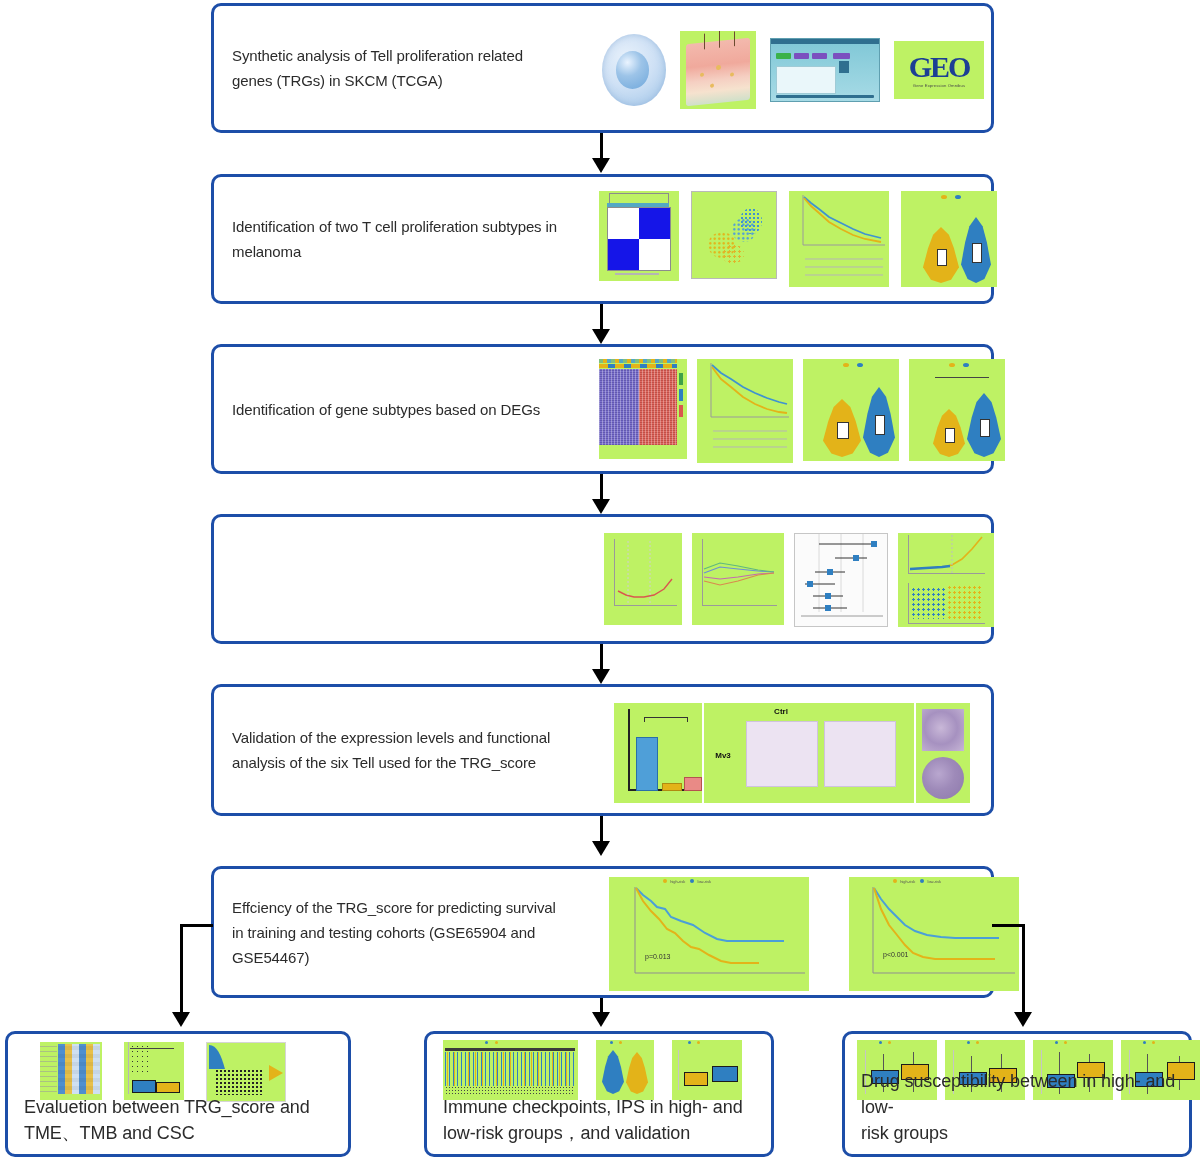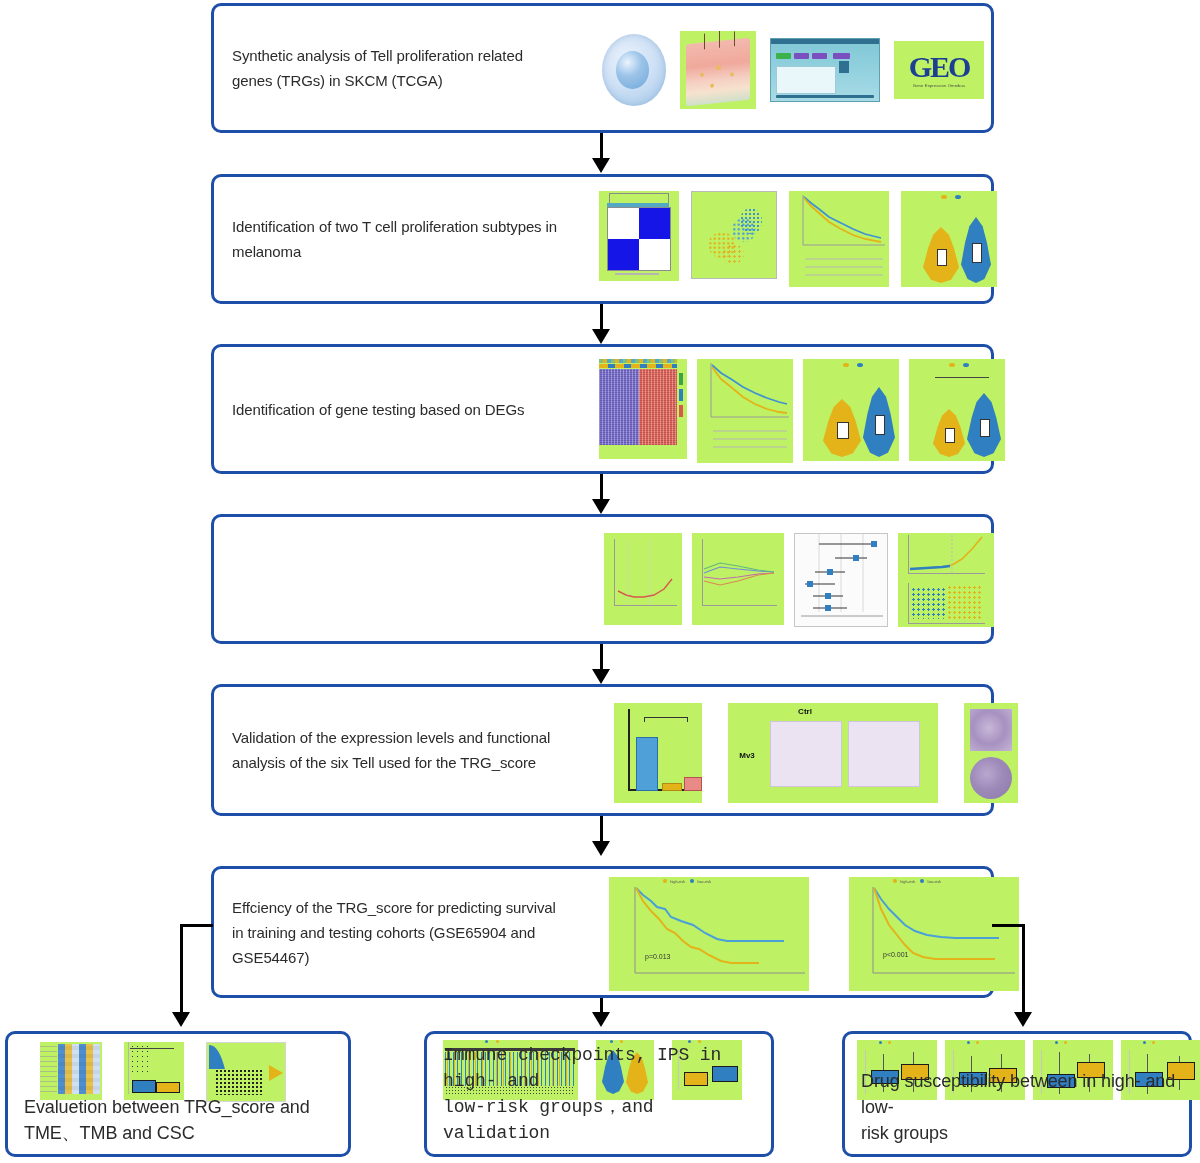--- a/index.html
+++ b/index.html
@@ -230,21 +230,21 @@
             <div class="bx"></div>
         </div>
       </div>
     </div>
   </div>
 
   <div class="vline" style="left:600px;top:304px;height:28px;"></div>
   <div class="arrowhead" style="left:592px;top:329px;"></div>
 
   <div class="flowbox" style="left:211px;top:344px;width:783px;height:130px;">
-    <div class="box-label main-label" style="width:370px;">Identification of gene testing based on DEGs</div>
+    <div class="box-label main-label" style="width:370px;">Identification of gene subtypes based on DEGs</div>
 
     <div class="thumbrow" style="left:385px;top:12px;height:106px;gap:10px;align-items:flex-start;">
 
       <div class="th" style="width:88px;height:100px;">
         <div class="hm-strip" style="position:absolute;left:0;top:0;width:78px;background:repeating-linear-gradient(90deg,#7fbf7f 0 4px,#e3b319 4px 8px,#53a8c4 8px 12px);"></div>
         <div class="hm-strip" style="position:absolute;left:0;top:5px;width:78px;background:repeating-linear-gradient(90deg,#e3b319 0 9px,#2f7fc1 9px 16px);"></div>
         <div class="hmap hm-blue" style="position:absolute;left:0;top:10px;width:40px;height:76px;"></div>
         <div class="hmap hm-red" style="position:absolute;left:40px;top:10px;width:38px;height:76px;"></div>
         <div style="position:absolute;left:80px;top:14px;width:4px;height:12px;background:#3fa14b;"></div>
         <div style="position:absolute;left:80px;top:30px;width:4px;height:12px;background:#2f7fc1;"></div>
@@ -362,21 +362,21 @@
     </div>
   </div>
 
   <div class="vline" style="left:600px;top:644px;height:28px;"></div>
   <div class="arrowhead" style="left:592px;top:669px;"></div>
 
   <div class="flowbox" style="left:211px;top:684px;width:783px;height:132px;">
     <div class="box-label main-label" style="width:385px;">Validation of the expression levels and functional
 analysis of the six Tell used  for the TRG_score</div>
 
-    <div class="thumbrow" style="left:400px;top:16px;height:100px;gap:26px;align-items:flex-start;">
+    <div class="thumbrow" style="left:400px;top:16px;height:100px;gap:2px;align-items:flex-start;">
 
       <div class="th" style="width:88px;height:100px;">
         <div style="position:absolute;left:14px;top:6px;width:1.5px;height:80px;background:#222;"></div>
         <div style="position:absolute;left:14px;top:86px;width:72px;height:1.5px;background:#222;"></div>
         <div style="position:absolute;left:22px;top:34px;width:20px;height:52px;background:#4f9fd8;border:1px solid #2a6fa8;"></div>
         <div style="position:absolute;left:48px;top:80px;width:18px;height:6px;background:#e3b319;border:1px solid #b08b10;"></div>
         <div style="position:absolute;left:70px;top:74px;width:16px;height:12px;background:#e98a86;border:1px solid #b5534f;"></div>
         <div style="position:absolute;left:30px;top:14px;width:44px;height:1px;background:#333;"></div>
         <div style="position:absolute;left:30px;top:14px;width:1px;height:5px;background:#333;"></div>
         <div style="position:absolute;left:73px;top:14px;width:1px;height:5px;background:#333;"></div>
@@ -477,21 +477,21 @@
           <path d="M2,2 C10,2 14,12 18,26 L2,26 Z" fill="#2f7fc1"></path>
           <path d="M62,22 L76,30 L62,38 Z" fill="#e3b319"></path>
         </svg>
         <div style="position:absolute;left:8px;top:26px;width:48px;height:26px;background:radial-gradient(circle,#222 1px,transparent 1.3px) 0 0/4px 4px;"></div>
       </div>
     </div>
     <div class="box-label bottom-label">Evaluetion between TRG_score and
 TME、TMB and CSC</div>
   </div>
 
-  <div class="flowbox" style="left:424px;top:1031px;width:350px;height:126px;font-family:Liberation Mono, monospace;">
+  <div class="flowbox" style="left:424px;top:1031px;width:350px;height:126px;">
     <div class="thumbrow" style="left:16px;top:6px;height:62px;gap:18px;align-items:flex-start;">
 
       <div class="th" style="width:135px;height:60px;">
         <div class="tiny" style="position:absolute;left:42px;top:0;">
           <span class="legend-dot" style="width:3px;height:3px;background:#2f7fc1;"></span>
           <span class="legend-dot" style="width:3px;height:3px;background:#e3b319;margin-left:6px;"></span>
         </div>
         <div style="position:absolute;left:2px;top:8px;width:130px;height:3px;background:#3a3a3a;"></div>
         <div style="position:absolute;left:2px;top:12px;width:130px;height:34px;
           background:

